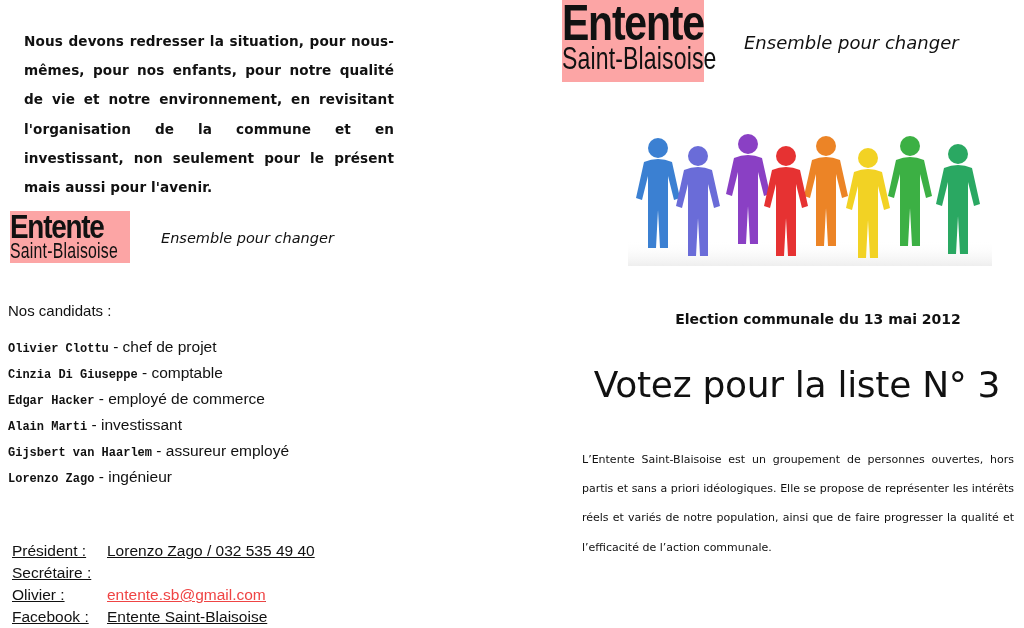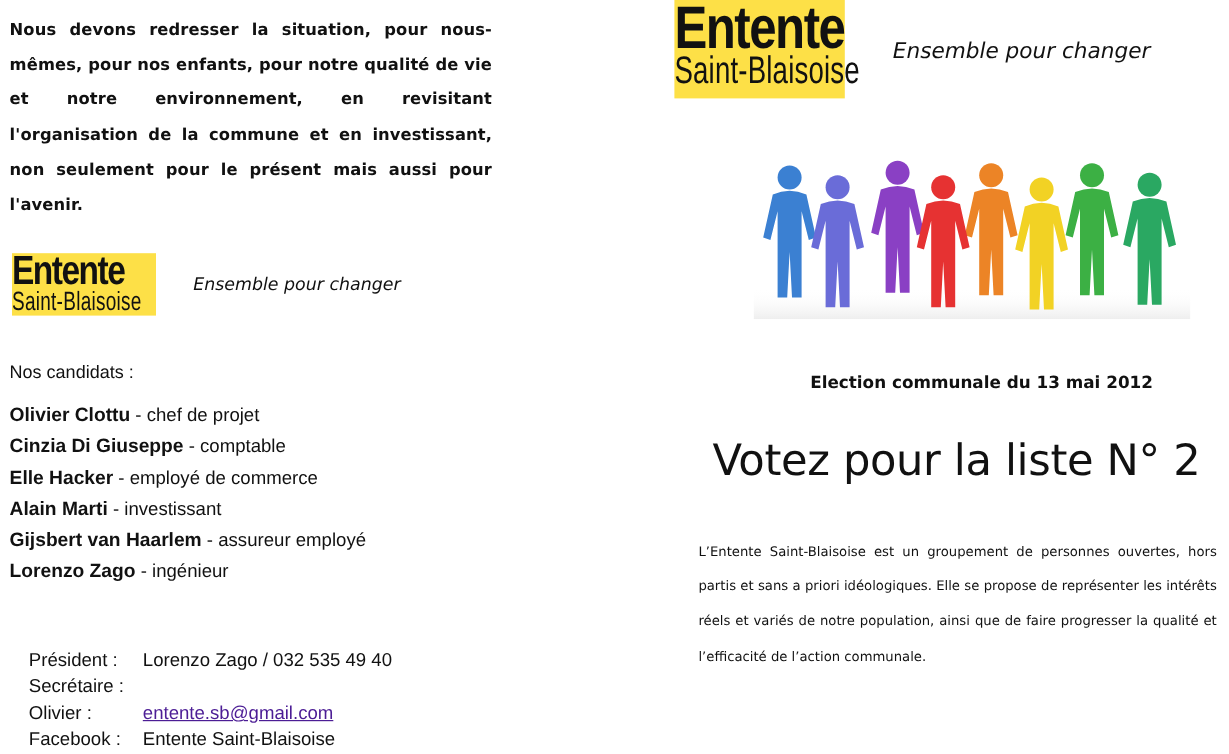--- a/index.html
+++ b/index.html
@@ -1,39 +1,39 @@
 <!DOCTYPE html>
 <html><head>
 <meta charset="utf-8">
 <style>
   html, body { margin:0; padding:0; }
   body { width:1024px; height:628px; background:#fff; position:relative; overflow:hidden; color:#111; font-family:"DejaVu Sans", sans-serif; }
   .abs { position:absolute; }
   .intro { left:8px; top:11px; width:402px; font-weight:bold; font-size:13.6px; line-height:29.2px; text-align:justify; text-align-last:left; letter-spacing:0.1px; }
-  .intro p { margin:0; }
-  .logo { background:#fde047; line-height:1; color:#111; }
+  .intro p { margin:16px; }
+  .logo { background:#fca5a5; line-height:1; color:#111; }
   .logo .l1 { font-family:"Liberation Sans", sans-serif; font-weight:bold; letter-spacing:-1.5px; transform:scaleX(0.82); transform-origin:left top; display:block; white-space:nowrap; }
   .logo .l2 { font-family:"Liberation Sans", sans-serif; transform:scaleX(0.72); transform-origin:left top; display:block; white-space:nowrap; }
   .logo-left { left:10px; top:211px; width:120px; height:52px; }
   .logo-left .l1 { font-size:34px; margin-top:-2px; }
   .logo-left .l2 { font-size:22px; margin-top:-3px; letter-spacing:0.3px; }
   .logo-right { left:562px; top:0px; width:142px; height:82px; }
   .logo-right .l1 { font-size:50px; margin-top:-2px; }
   .logo-right .l2 { font-size:32px; margin-top:-6px; letter-spacing:0.2px; }
   .tagline { font-style:italic; font-family:"DejaVu Sans", sans-serif; white-space:nowrap; color:#111; }
   .tag-left { left:161px; top:230px; font-size:14.5px; }
   .tag-right { left:744px; top:32px; font-size:18px; }
   .cand-h { left:8px; top:302px; font-size:15px; font-family:"Liberation Sans", sans-serif; }
   .cands { left:8px; top:336px; font-family:"Liberation Sans", sans-serif; font-size:15.5px; }
   .cand { height:26px; line-height:22px; white-space:nowrap; }
-  .cand b { font-family:Liberation Sans, sans-serif; font-size:16px; }
-  .contacts { left:24px; top:541px; font-family:"Liberation Sans", sans-serif; font-size:15.5px; }
+  .cand b { font-family:Liberation Mono, monospace; font-size:12px; }
+  .contacts { left:12px; top:541px; font-family:"Liberation Sans", sans-serif; font-size:15.5px;text-decoration:underline; }
   .crow { height:22px; line-height:20px; white-space:nowrap; display:flex; }
   .crow .lab { width:95px; }
-  .crow a { color:#4c1d95; text-decoration:underline; }
+  .crow a { color:#ef4444; text-decoration:underline; }
   .people { left:628px; top:130px; width:364px; height:136px; }
   .election { left:591px; top:311px; width:454px; text-align:center; font-weight:bold; font-size:14px; }
   .vote { left:570px; top:364px; width:454px; text-align:center; font-size:36px; font-family:"DejaVu Sans", sans-serif; letter-spacing:-0.3px; }
   .desc { left:582px; top:445px; width:432px; font-weight:normal; font-size:11px; line-height:29.2px; text-align:justify; text-align-last:left; }
   .desc p { margin:0; }
 </style>
 </head>
 <body>
 
 <div class="abs intro">
@@ -44,21 +44,21 @@
   <span class="l1">Entente</span>
   <span class="l2">Saint-Blaisoise</span>
 </div>
 <div class="abs tagline tag-left">Ensemble pour changer</div>
 
 <div class="abs cand-h">Nos candidats :</div>
 
 <div class="abs cands">
   <div class="cand"><b>Olivier Clottu</b><span> - chef de projet</span></div>
   <div class="cand"><b>Cinzia Di Giuseppe</b><span> - comptable</span></div>
-  <div class="cand"><b>Elle Hacker</b><span> - employé de commerce</span></div>
+  <div class="cand"><b>Edgar Hacker</b><span> - employé de commerce</span></div>
   <div class="cand"><b>Alain Marti</b><span> - investissant</span></div>
   <div class="cand"><b>Gijsbert van Haarlem</b><span> - assureur employé</span></div>
   <div class="cand"><b>Lorenzo Zago</b><span> - ingénieur</span></div>
 </div>
 
 <div class="abs contacts">
   <div class="crow">
       <span class="lab">Président :</span>
       <span style="white-space:pre">Lorenzo Zago / 032 535 49 40</span>
     </div>
@@ -99,16 +99,16 @@
     <use href="#fig" x="198" y="16" fill="#ec8426"></use>
     <use href="#fig" x="282" y="16" fill="#3cb044"></use>
     <use href="#fig" x="70" y="26" fill="#6a6cd8"></use>
     <use href="#fig" x="158" y="26" fill="#e63232"></use>
     <use href="#fig" x="240" y="28" fill="#f2d224"></use>
     <use href="#fig" x="330" y="24" fill="#2aa862"></use>
   </svg>
 </div>
 
 <div class="abs election">Election communale du 13 mai 2012</div>
-<div class="abs vote">Votez pour la liste N° 2</div>
+<div class="abs vote">Votez pour la liste N° 3</div>
 <div class="abs desc">
     <p>L’Entente Saint-Blaisoise est un groupement de personnes ouvertes, hors partis et sans a priori idéologiques. Elle se propose de représenter les intérêts réels et variés de notre population, ainsi que de faire progresser la qualité et l’efficacité de l’action communale.</p>
   </div>
 
 </body></html>

